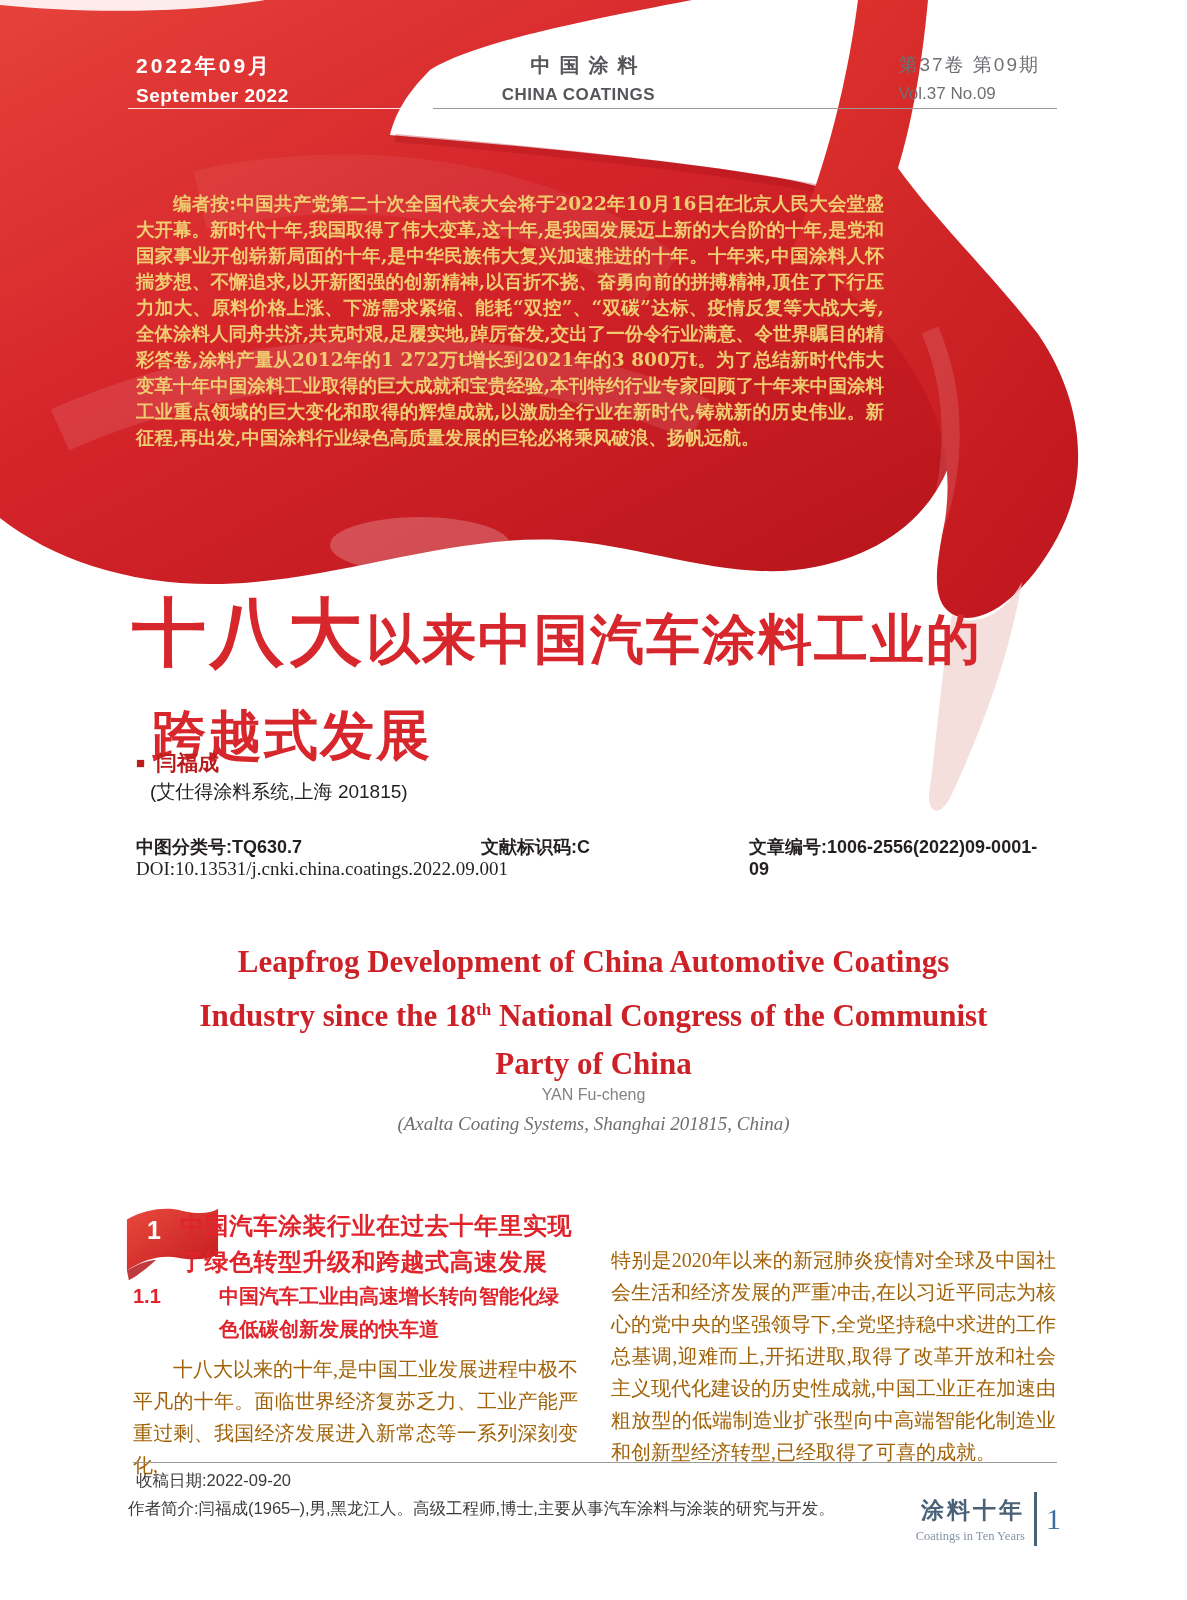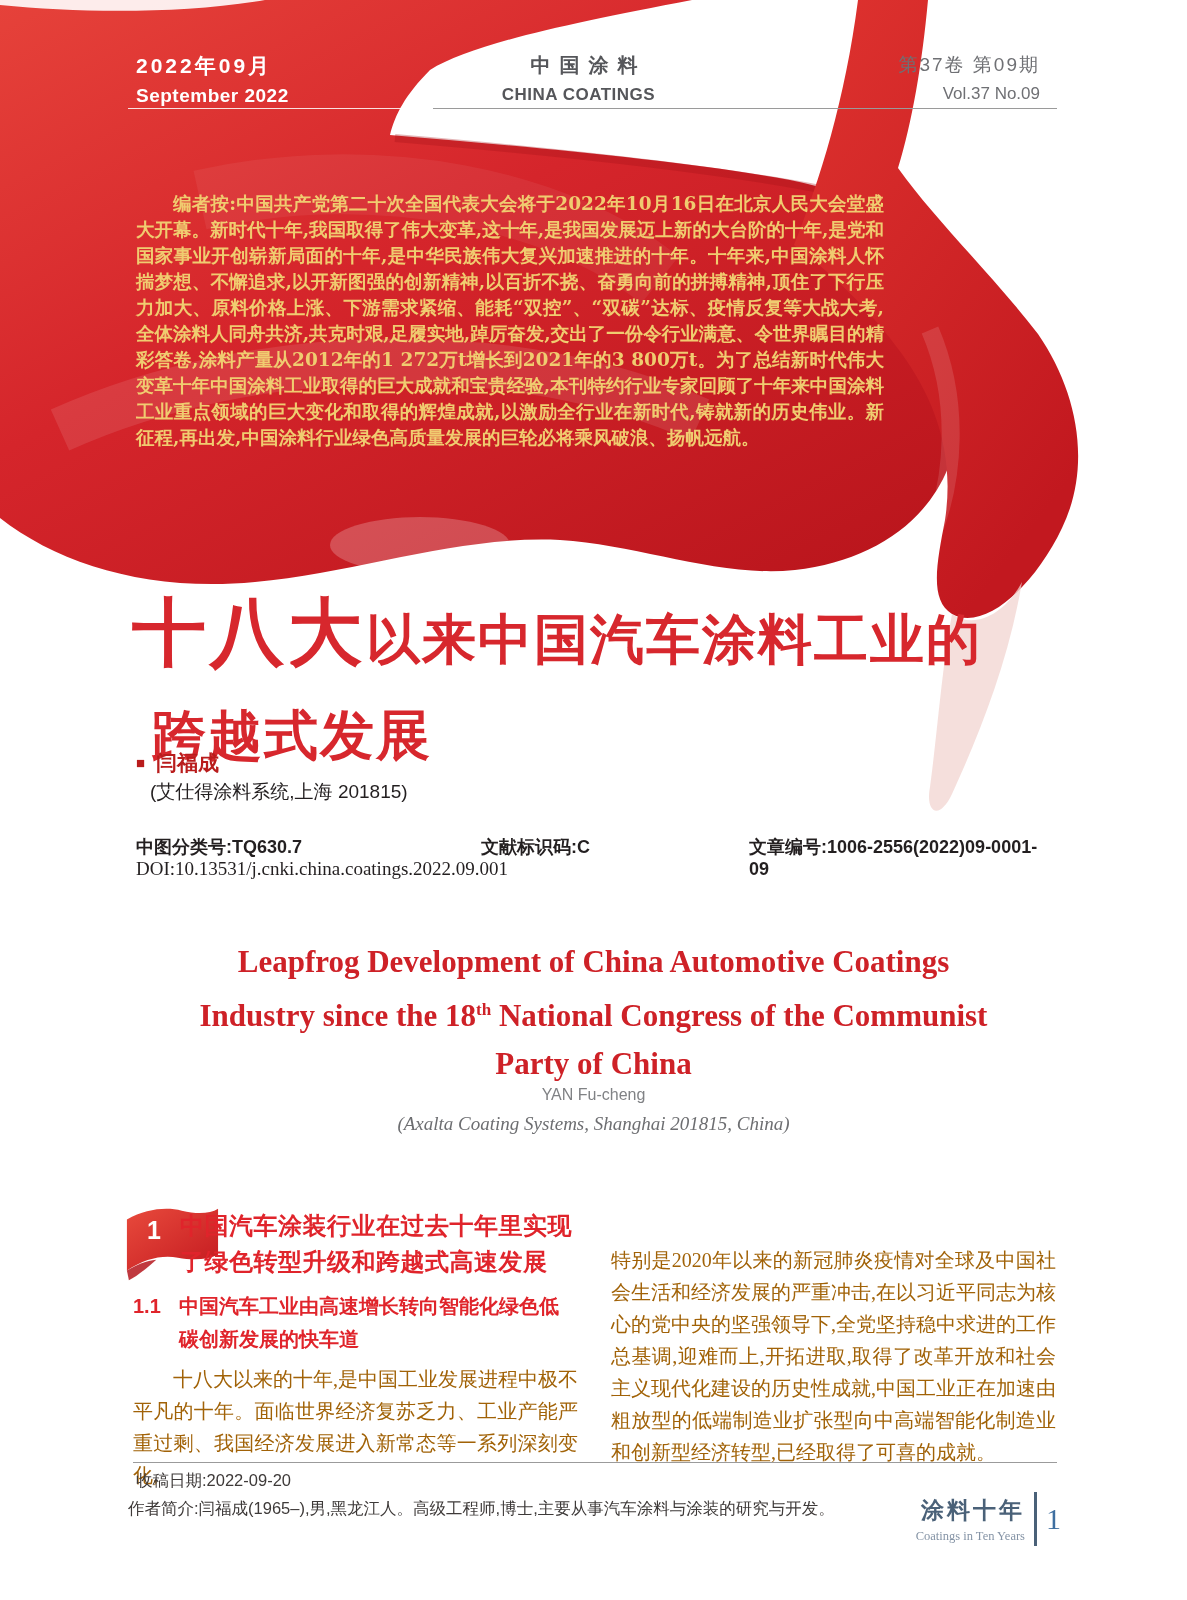--- a/index.html
+++ b/index.html
@@ -8,21 +8,21 @@
 
   .flag-bg { position:absolute; top:0; left:0; z-index:0; }
 
   
   .hdr-left { position:absolute; left:136px; top:52px; color:#ffffff; z-index:3; font-weight:600; }
   .hdr-left .cn { font-size:21px; letter-spacing:3px; }
   .hdr-left .en { font-size:19px; margin-top:5px; letter-spacing:0.5px; }
   .hdr-center { position:absolute; left:0; right:30px; top:52px; text-align:center; color:#55565a; z-index:3; }
   .hdr-center .cn { font-size:20px; font-weight:bold; letter-spacing:9px;padding-left:20px; }
   .hdr-center .en { font-size:17px; font-weight:bold; letter-spacing:0.5px; margin-top:6px; }
-  .hdr-right { position:absolute; right:147px; top:52px; text-align:right; color:#6f7074; z-index:3; }
+  .hdr-right { position:absolute; right:147px; top:52px; color:#6f7074; z-index:3; }
   .hdr-right .cn { font-size:19px; letter-spacing:2px; }
   .hdr-right .en { font-size:17px; margin-top:6px; }
   .hdr-line-white { position:absolute; left:128px; top:108px; width:305px; height:1px;
                     background:rgba(255,255,255,0.85); z-index:3; }
   .hdr-line-gray  { position:absolute; left:433px; top:108px; width:624px; height:1px;
                     background:#9a9a9a; z-index:2; }
 
   
   .editor-note { position:absolute; left:136px; top:191px; width:748px; z-index:3;
                  color:#f0cc70; font-size:18.5px; line-height:26px; font-weight:bold;
@@ -57,22 +57,22 @@
                font-family:"Liberation Serif","DejaVu Serif",serif; }
 
   
   .columns { position:absolute; left:133px; top:1208px; width:924px; z-index:3; display:flex; gap:33px; }
   .col { width:445px; }
   .sec-heading { position:relative; padding-left:47px; color:#e0242b; font-weight:bold;
                  font-size:24px; line-height:36px; letter-spacing:0.5px; }
   .sec-flag { position:absolute; left:-10px; top:-5px; width:98px; height:82px; z-index:0; }
   .sec-num  { position:absolute; left:14px; top:4px; color:#ffffff; font-size:25px; z-index:2; }
   .sec-heading .sec-text { position:relative; z-index:1; }
-  .sub-heading { display:flex; margin-top:10px; color:#e0242b; font-weight:bold;
-                 font-size:20px; line-height:33px; }
+  .sub-heading { display:flex; color:#e0242b; font-weight:bold;
+                 font-size:20px; line-height:33px;gap:40px; }
   .sub-heading .sub-num { width:46px; flex:none; }
   .body-para { margin-top:7px; font-family:"Liberation Serif","DejaVu Serif",serif;
                font-size:20px; line-height:32px; text-align:justify; color:#a16207; }
   .indent { text-indent:2em; }
   .col-right { padding-top:29px; }
 
   
   .foot-line { position:absolute; left:133px; top:1462px; width:924px; height:1px; background:#9b9b9b; z-index:3; }
   .received { position:absolute; left:136px; top:1470px; z-index:3; font-size:16.5px; color:#3e3a39; }
   .bio      { position:absolute; left:128px; top:1498px; z-index:3; font-size:16.5px; color:#3e3a39; }

